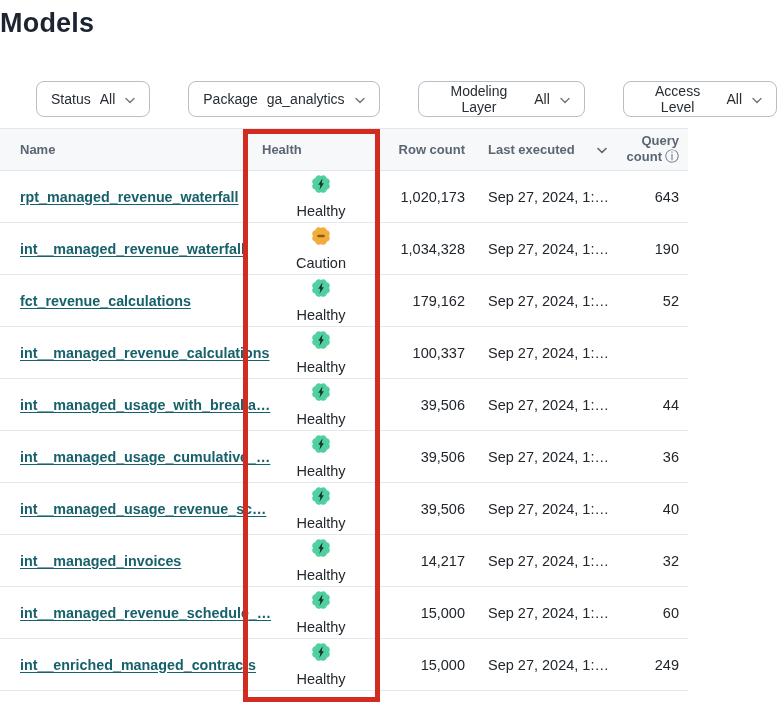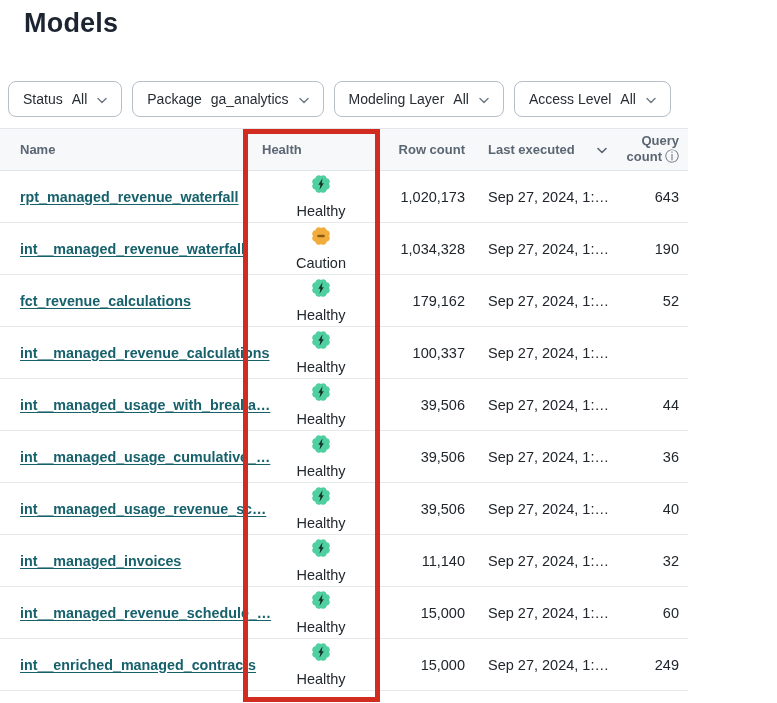--- a/index.html
+++ b/index.html
@@ -7,21 +7,21 @@
   body {
     width: 777px; height: 703px;
     font-family: "Liberation Sans", sans-serif;
     color: #20262c;
     overflow: hidden;
   }
   .app { position: relative; width: 777px; height: 703px; background: #fff; }
 
   
   .page-title {
-    margin: 8px 0 0 24px;
+    margin: 8px 0 0 0;
     font-size: 27px;
     font-weight: 600;
     color: #1b2430;
     letter-spacing: 0.2px;
   }
 
   
   .filter-bar {
     display: flex;
     gap: 10px;
@@ -33,20 +33,21 @@
     align-items: center;
     gap: 8px;
     height: 36px;
     padding: 0 14px;
     background: #fff;
     border: 1px solid #b6bec8;
     border-radius: 8px;
     font-size: 14px;
     color: #272d34;
     cursor: pointer;
+    margin-left: 28px;
   }
   .filter-chip .chip-value { margin-left: 1px; }
   .chev { display: inline-block; margin-left: 2px; }
 
   
   .table { margin-top: 11px; width: 688px; border-top: 1px solid #e3e6e9; }
   .thead {
     display: grid;
     grid-template-columns: 245px 135px 88px 152px 1fr;
     height: 42px;
@@ -316,21 +317,21 @@
     <div class="td td-health">
       <span class="badge healthy">
         <svg class="icon-healthy" width="20" height="20" viewBox="0 0 20 20">
           <path class="seal-fill-healthy" d="M18 10 A3.43 3.43 0 0 1 15.66 15.66 A3.43 3.43 0 0 1 10 18 A3.43 3.43 0 0 1 4.34 15.66 A3.43 3.43 0 0 1 2 10 A3.43 3.43 0 0 1 4.34 4.34 A3.43 3.43 0 0 1 10 2 A3.43 3.43 0 0 1 15.66 4.34 A3.43 3.43 0 0 1 18 10 Z" fill="#50CFA0"></path>
           <path class="glyph-healthy" d="M11.6 4.3 L7.3 10.8 L9.4 10.8 L8.5 15.7 L12.8 9.2 L10.7 9.2 Z" fill="#17332D"></path>
         </svg>
 
       </span>
       <span class="health-label">Healthy</span>
     </div>
-    <div class="td td-rowcount">11,140</div>
+    <div class="td td-rowcount">14,217</div>
     <div class="td td-lastexec">Sep 27, 2024, 1:…</div>
     <div class="td td-query">32</div>
   </div>
 
   <div class="tr">
     <div class="td td-name">
       <a class="name-link" href="#">int__managed_revenue_schedule_…</a>
     </div>
     <div class="td td-health">
       <span class="badge healthy">

